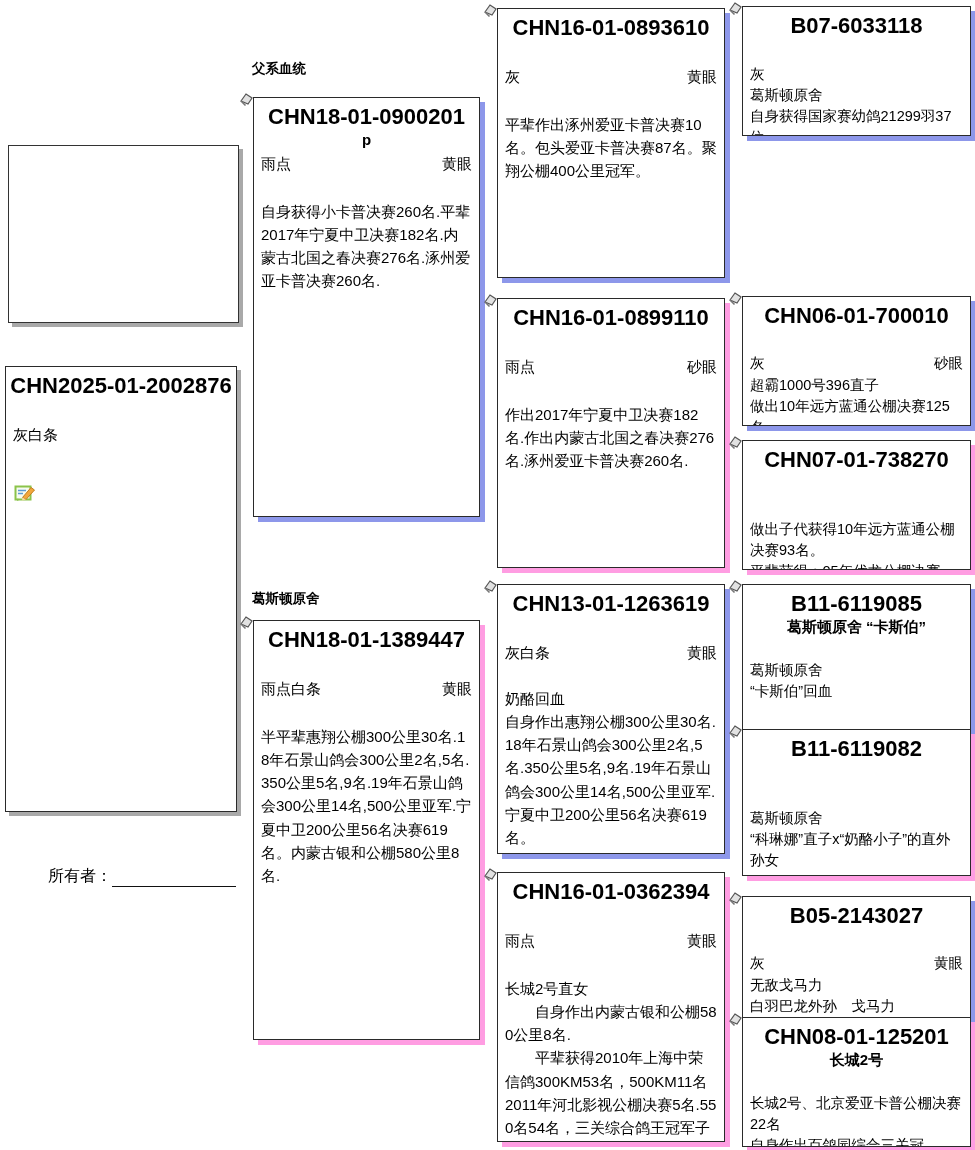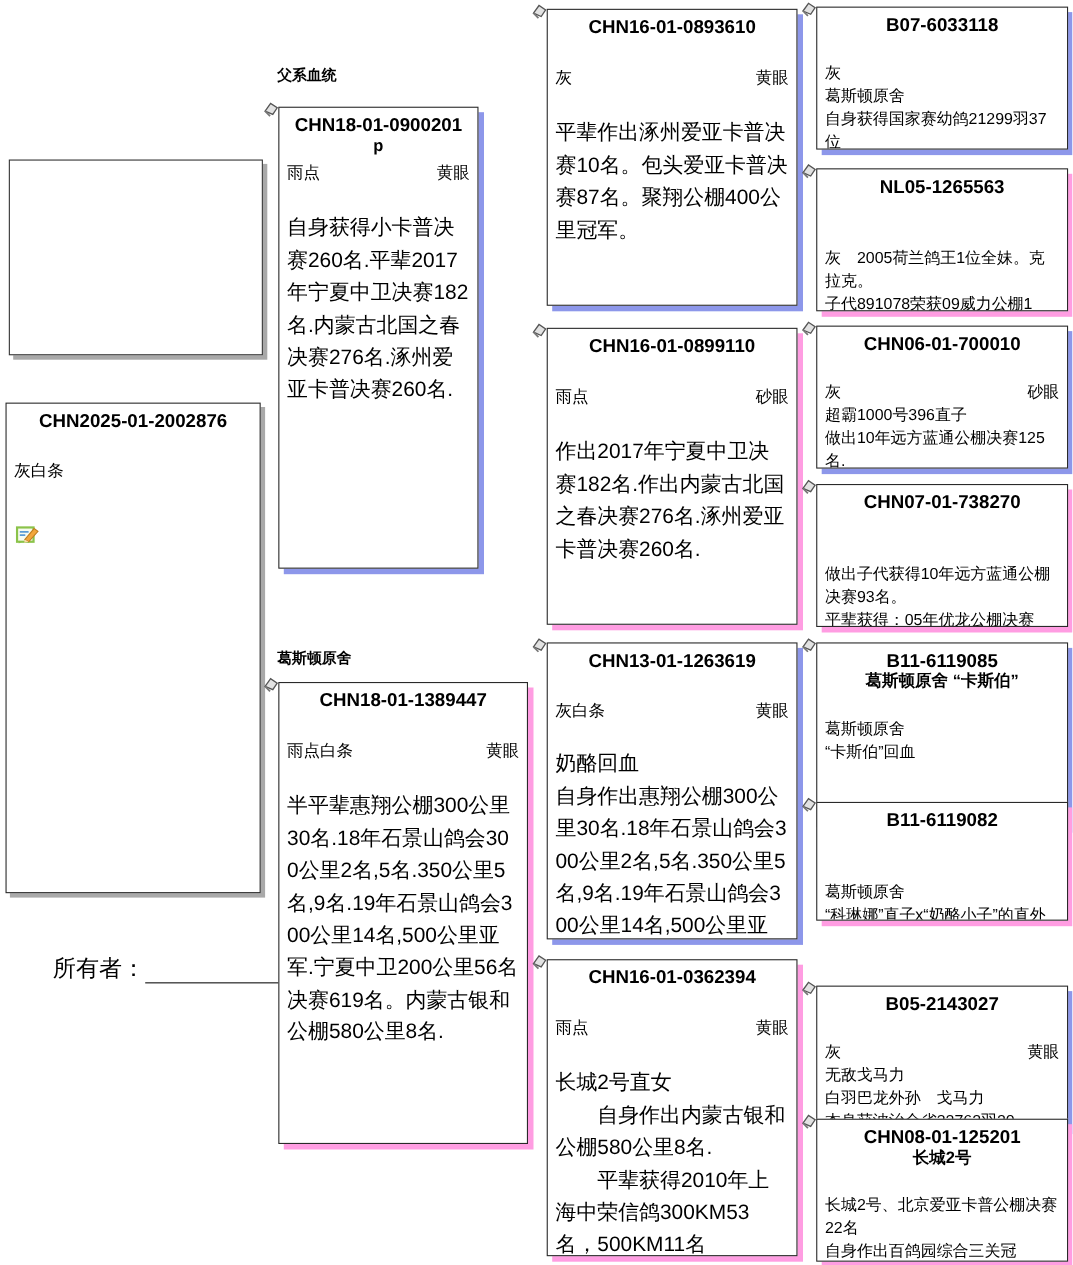--- a/index.html
+++ b/index.html
@@ -1,33 +1,33 @@
 <!DOCTYPE html>
 <html><head>
 <meta charset="utf-8">
 <style>
   html,body{margin:0;padding:0;background:#ffffff;}
   #page{position:relative;width:975px;height:1150px;background:#ffffff;overflow:hidden;
         font-family:"Liberation Sans","DejaVu Sans",sans-serif;color:#000;}
   .slot{position:absolute;}
   .clip{position:absolute;left:-15px;top:-6px;width:18px;height:18px;z-index:3;}
   .box{position:relative;background:#fff;border:1px solid #2a2a2a;box-sizing:border-box;overflow:hidden;z-index:2;}
-  .title{font-weight:bold;text-align:center;font-size:17px;line-height:1.25;padding-top:5px;white-space:pre-line;}
+  .title{font-weight:bold;text-align:center;font-size:22px;line-height:1.25;padding-top:5px;white-space:pre-line;}
   .title2{font-weight:bold;text-align:center;font-size:15px;line-height:1.2;}
   .row{display:flex;justify-content:space-between;padding:0 7px;font-size:15px;}
-  .body{padding:0 7px;font-size:19px;line-height:1.55;white-space:pre-line;word-break:break-all;}
+  .body{padding:0 7px;font-size:15px;line-height:1.55;white-space:pre-line;word-break:break-all;}
   .big .row{margin-top:26px;}
   .big .body{margin-top:26px;}
   .small .row{margin-top:24px;font-size:14.5px;}
   .small .body{margin-top:24px;font-size:14.5px;line-height:1.45;}
   .small .row + .body{margin-top:2px;}
   .blood-label{position:absolute;font-weight:bold;font-size:13.5px;}
   .photo{position:absolute;left:8px;top:145px;width:229px;height:176px;background:#fff;
          border:1px solid #333;box-shadow:4px 4px 0 0 #a9a9a9;}
-  .owner{position:absolute;left:48px;top:866px;font-size:21px;}
+  .owner{position:absolute;left:48px;top:866px;font-size:16px;}
   .owner .blank{display:inline-block;width:124px;border-bottom:1.5px solid #111;height:16px;vertical-align:bottom;}
   .note-icon{display:inline-block;margin:38px 0 0 8px;}
 </style>
 </head>
 <body>
 
 <div id="page">
 
   <div class="photo"></div>
 
@@ -57,21 +57,21 @@
 
   <div class="blood-label" style="left:252px;top:60px;">父系血统</div>
 
   <div class="slot" style="left:253px;top:97px;">
     <span class="clip">
       <svg viewBox="0 0 18 18" width="18" height="18">
           <path d="M3 10 L8 3 L14 7 L10 13 Z" fill="#e2e2e2" stroke="#555" stroke-width="1.2"></path>
           <path d="M3 10 L7.5 14.5" stroke="#777" stroke-width="1.6" fill="none"></path>
         </svg>
     </span>
-    <div class="box big" style="width: 182px; height: 420px; box-shadow: rgb(141, 151, 234) 5px 5px 0px 0px;">
+    <div class="box big" style="width: 227px; height: 420px; box-shadow: rgb(141, 151, 234) 5px 5px 0px 0px;">
       <div class="title">CHN18-01-0900201</div>
       <div class="title2">p</div>
       <div class="row" style="margin-top:6px;">
         <span>雨点</span>
         <span>黄眼</span>
       </div>
       <div class="body">自身获得小卡普决赛260名.平辈2017年宁夏中卫决赛182名.内蒙古北国之春决赛276名.涿州爱亚卡普决赛260名.</div>
     </div>
   </div>
 
@@ -174,34 +174,20 @@
         </svg>
     </span>
     <div class="box small" style="width: 229px; height: 130px; box-shadow: rgb(141, 151, 234) 5px 5px 0px 0px;">
       <div class="title">B07-6033118</div>
       <div class="body">灰
 葛斯顿原舍
 自身获得国家赛幼鸽21299羽37位</div>
     </div>
   </div>
 
-  <div class="slot" style="left:742px;top:153px;">
-    <span class="clip">
-      <svg viewBox="0 0 18 18" width="18" height="18">
-          <path d="M3 10 L8 3 L14 7 L10 13 Z" fill="#e2e2e2" stroke="#555" stroke-width="1.2"></path>
-          <path d="M3 10 L7.5 14.5" stroke="#777" stroke-width="1.6" fill="none"></path>
-        </svg>
-    </span>
-    <div class="box small" style="width: 229px; height: 130px; box-shadow: rgb(255, 157, 226) 5px 5px 0px 0px;">
-      <div class="title">NL05-1265563</div>
-      <div class="body">
-灰　2005荷兰鸽王1位全妹。克拉克。
-子代891078荣获09威力公棚1</div>
-    </div>
-  </div>
 
   <div class="slot" style="left:742px;top:296px;">
     <span class="clip">
       <svg viewBox="0 0 18 18" width="18" height="18">
           <path d="M3 10 L8 3 L14 7 L10 13 Z" fill="#e2e2e2" stroke="#555" stroke-width="1.2"></path>
           <path d="M3 10 L7.5 14.5" stroke="#777" stroke-width="1.6" fill="none"></path>
         </svg>
     </span>
     <div class="box small" style="width: 229px; height: 130px; box-shadow: rgb(141, 151, 234) 5px 5px 0px 0px;">
       <div class="title">CHN06-01-700010</div>
@@ -244,21 +230,21 @@
     </div>
   </div>
 
   <div class="slot" style="left:742px;top:729px;">
     <span class="clip">
       <svg viewBox="0 0 18 18" width="18" height="18">
           <path d="M3 10 L8 3 L14 7 L10 13 Z" fill="#e2e2e2" stroke="#555" stroke-width="1.2"></path>
           <path d="M3 10 L7.5 14.5" stroke="#777" stroke-width="1.6" fill="none"></path>
         </svg>
     </span>
-    <div class="box small" style="width: 229px; height: 108px; box-shadow: rgb(255, 157, 226) 5px 5px 0px 0px;">
+    <div class="box small" style="width: 229px; height: 147px; box-shadow: rgb(255, 157, 226) 5px 5px 0px 0px;">
       <div class="title">B11-6119082</div>
       <div class="body">
 葛斯顿原舍
 “科琳娜”直子x“奶酪小子”的直外孙女</div>
     </div>
   </div>
 
   <div class="slot" style="left:742px;top:873px;margin-top:23px;">
     <span class="clip">
       <svg viewBox="0 0 18 18" width="18" height="18">

